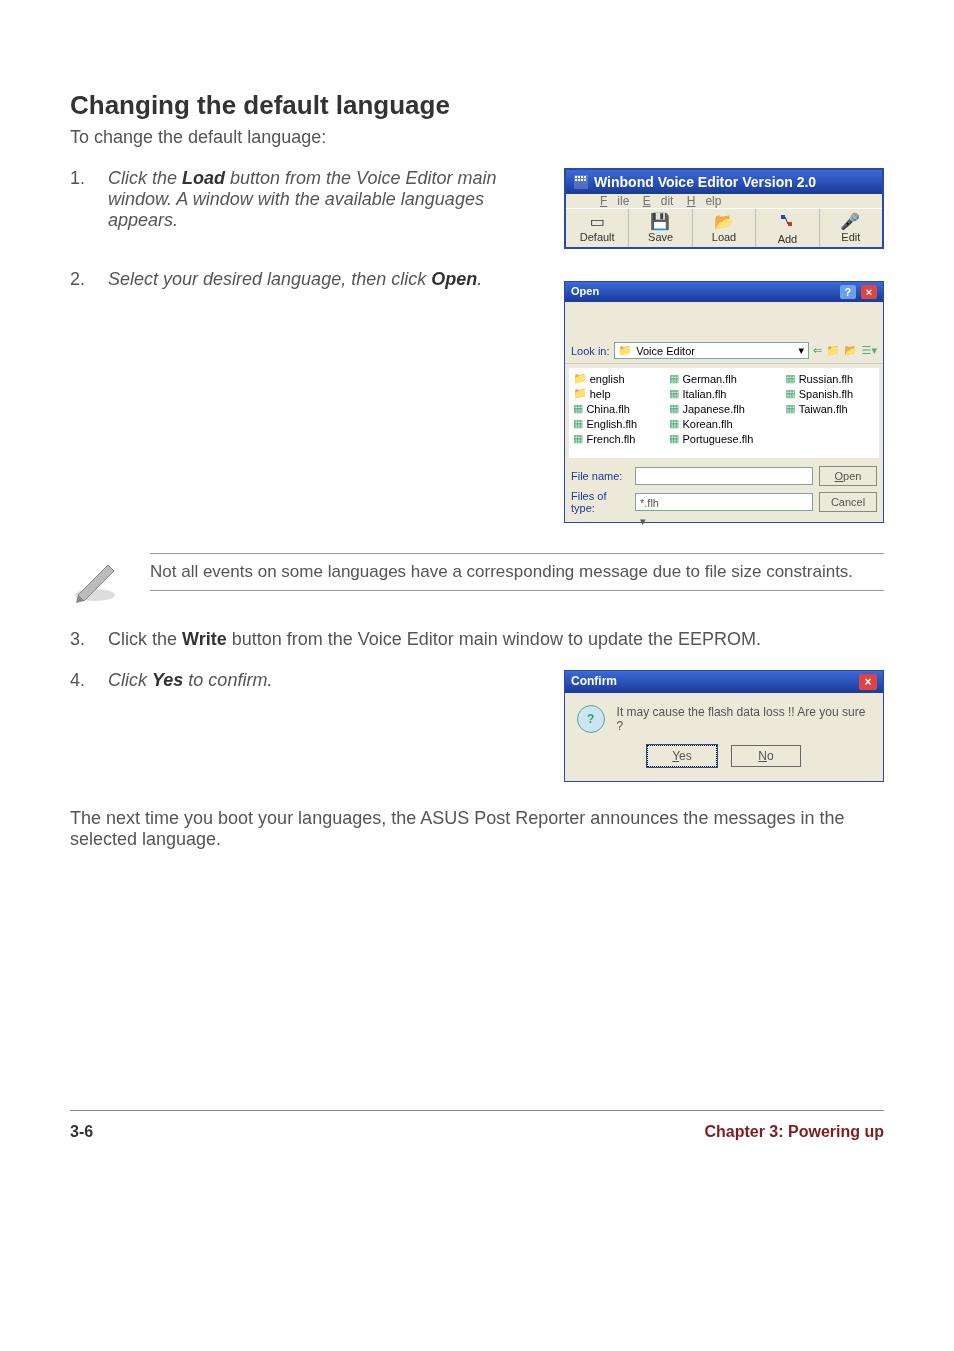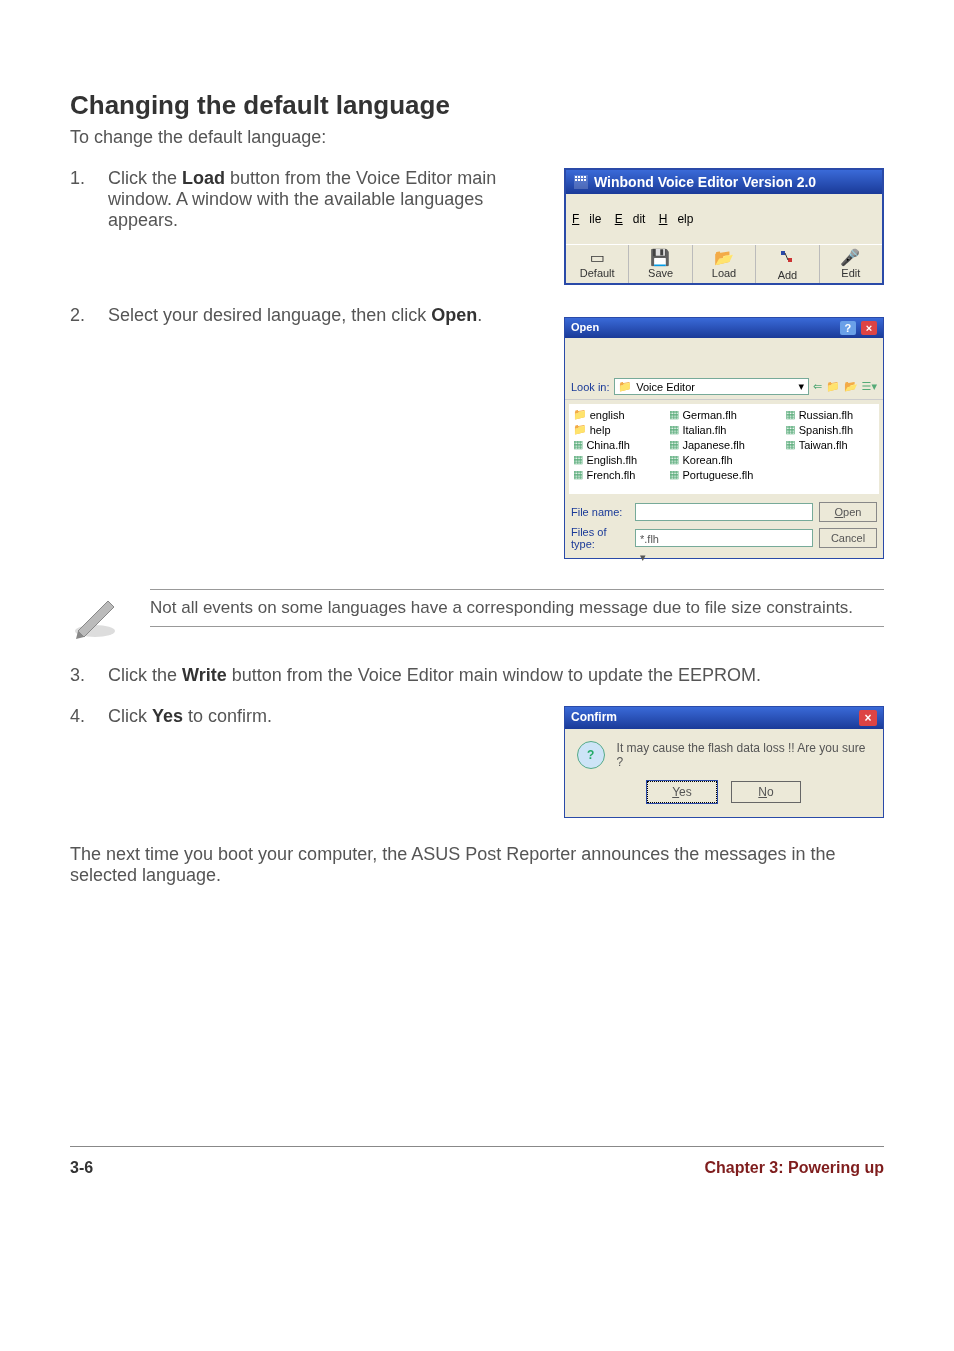--- a/index.html
+++ b/index.html
@@ -44,21 +44,21 @@
     flex-shrink: 0;
   }
   ol.steps > li .content {
     flex: 1;
   }
   .step-row {
     display: flex;
     align-items: flex-start;
     gap: 16px;
   }
-  .step-text { flex: 1; }
+  .step-text { flex: 1; font-style: italic; }
   .step-fig { flex-shrink: 0; }
   b { font-weight: bold; color: #333; }
   .note-block {
     display: flex;
     align-items: flex-start;
     gap: 30px;
     margin: 30px 0 26px 0;
   }
   .note-icon {
     width: 50px; height: 50px;
@@ -89,23 +89,24 @@
     font-size: 14px;
     display: flex;
     align-items: center;
     gap: 6px;
   }
   .winbond .titlebar .grid-icon {
     width:14px;height:14px;display:inline-block;
   }
   .winbond .menubar {
     background:#ece9d8;
-    padding: 18px 6px;
+    padding: 0 6px;
     font-size: 12px;
-    color:#000000;
+    color:#737373;
+    margin-left:28px;
   }
   .winbond .menubar span { margin-right: 10px; }
   .winbond .toolbar {
     display: flex;
     border-top: 1px solid #fff;
     background:#ece9d8;
   }
   .winbond .toolbar .tbtn {
     flex:1;
     border-right: 1px solid #bbb;
@@ -400,19 +401,19 @@
             <div class="btns">
               <div class="btn default"><span class="u">Y</span>es</div>
               <div class="btn"><span class="u">N</span>o</div>
             </div>
           </div>
         </div>
       </div>
     </li>
   </ol>
 
-  <p class="closing">The next time you boot your computer, the ASUS Post Reporter announces the messages in the selected language.</p>
+  <p class="closing">The next time you boot your languages, the ASUS Post Reporter announces the messages in the selected language.</p>
 
   <div class="footer">
     <span class="pnum">3-6</span>
     <span class="chap">Chapter 3: Powering up</span>
   </div>
 </div>
 
 </body></html>

